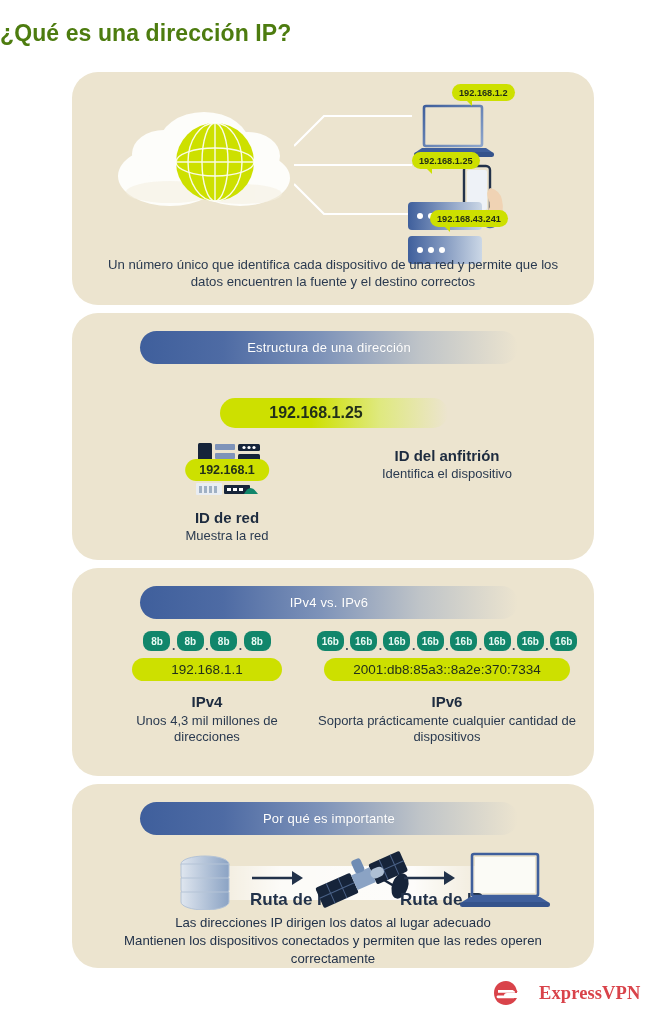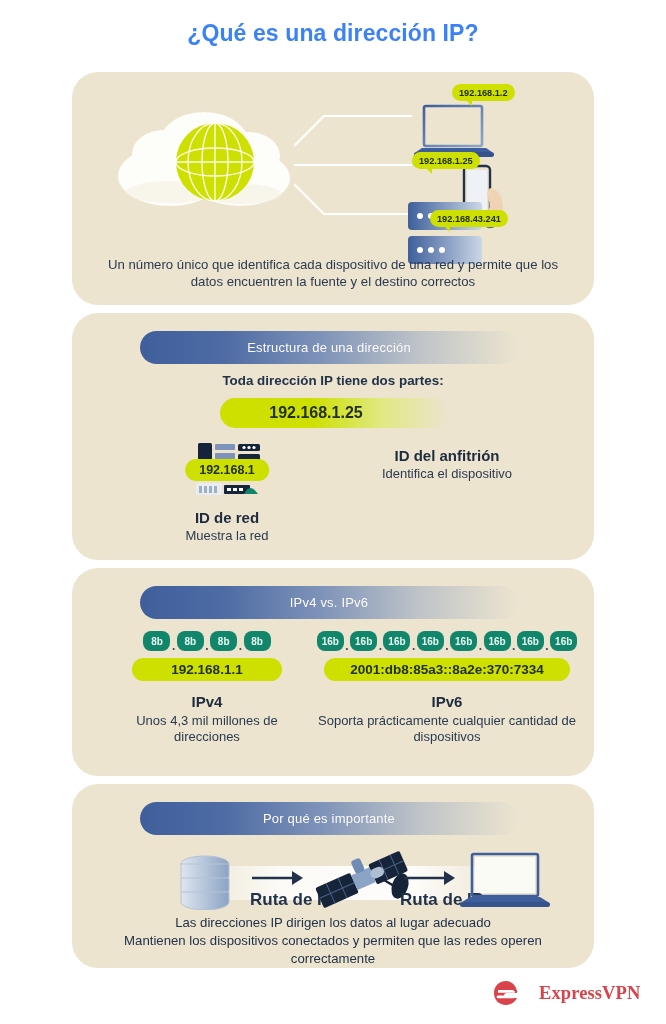--- a/index.html
+++ b/index.html
@@ -5,22 +5,22 @@
   html,body{margin:0;padding:0;}
   body{
     width:666px;height:1024px;background:#ffffff;
     font-family:"Liberation Sans","DejaVu Sans",sans-serif;
     color:#243044;overflow:hidden;position:relative;
   }
   .page{width:666px;height:1024px;position:relative;box-sizing:border-box;}
 
   
   .title{
-    position:absolute;top:20px;left:0;width:666px;text-align:center;
-    font-size:23px;font-weight:700;color:#3b82f6;letter-spacing:.1px;
+    position:absolute;top:20px;left:0;width:666px;
+    font-size:23px;font-weight:700;color:#4d7c0f;letter-spacing:.1px;
   }
 
   
   .card{
     position:absolute;left:72px;width:522px;
     background:#ece4cf;border-radius:26px;box-sizing:border-box;
   }
   #card1{top:72px;height:233px;}
   #card2{top:313px;height:247px;}
   #card3{top:568px;height:208px;}
@@ -94,21 +94,21 @@
   .blocks{display:flex;align-items:center;justify-content:center;gap:0px;height:22px;}
   .blk{
     background:#11866b;border-radius:8px;color:#eafaf4;
     font-size:10px;font-weight:700;display:flex;align-items:center;justify-content:center;
     height:20px;min-width:21px;padding:0 3px;
   }
   .blk-sep{color:#3b4a5e;font-size:12px;font-weight:700;padding:0 1.5px;align-self:flex-end;line-height:12px;}
   .ipval{
     margin:6px auto 0;height:23px;border-radius:999px;background:#cde000;
     display:flex;align-items:center;justify-content:center;
-    font-size:13.5px;font-weight:700;color:#22301a;white-space:nowrap;
+    font-size:13.5px;font-weight:400;color:#22301a;white-space:nowrap;
   }
   .ipval-a{width:150px;}
   .ipval-b{width:246px;}
   .ip-name{margin-top:12px;}
   .ip-desc{margin-top:3px;}
 
   
   .flowrow{position:absolute;left:0;top:62px;width:522px;height:68px;}
   .flow-band{
     position:absolute;left:110px;top:20px;width:330px;height:34px;
@@ -208,21 +208,20 @@
     <div class="bubble" style="left:358px;top:138px;">192.168.43.241</div>
 
     <div class="caption" style="top:184px;">Un número único que identifica cada dispositivo de una red y permite que los datos encuentren la fuente y el destino correctos</div>
   </div>
 
   <div class="card" id="card2">
     <div class="sec-head">
       <span>Estructura de una dirección</span>
     </div>
 
-    <div class="struct-note">Toda dirección IP tiene dos partes:</div>
 
     <div class="struct-ip">
       <span>192.168.1.25</span>
     </div>
 
     <div class="col col-a">
       <div class="icon-wrap">
         <svg width="78" height="58" viewBox="0 0 78 58">
           <rect x="10" y="2" width="14" height="18" rx="1.5" fill="#16243a"></rect>
           <rect x="27" y="3" width="20" height="6" rx="1" fill="#7e93b9"></rect>

